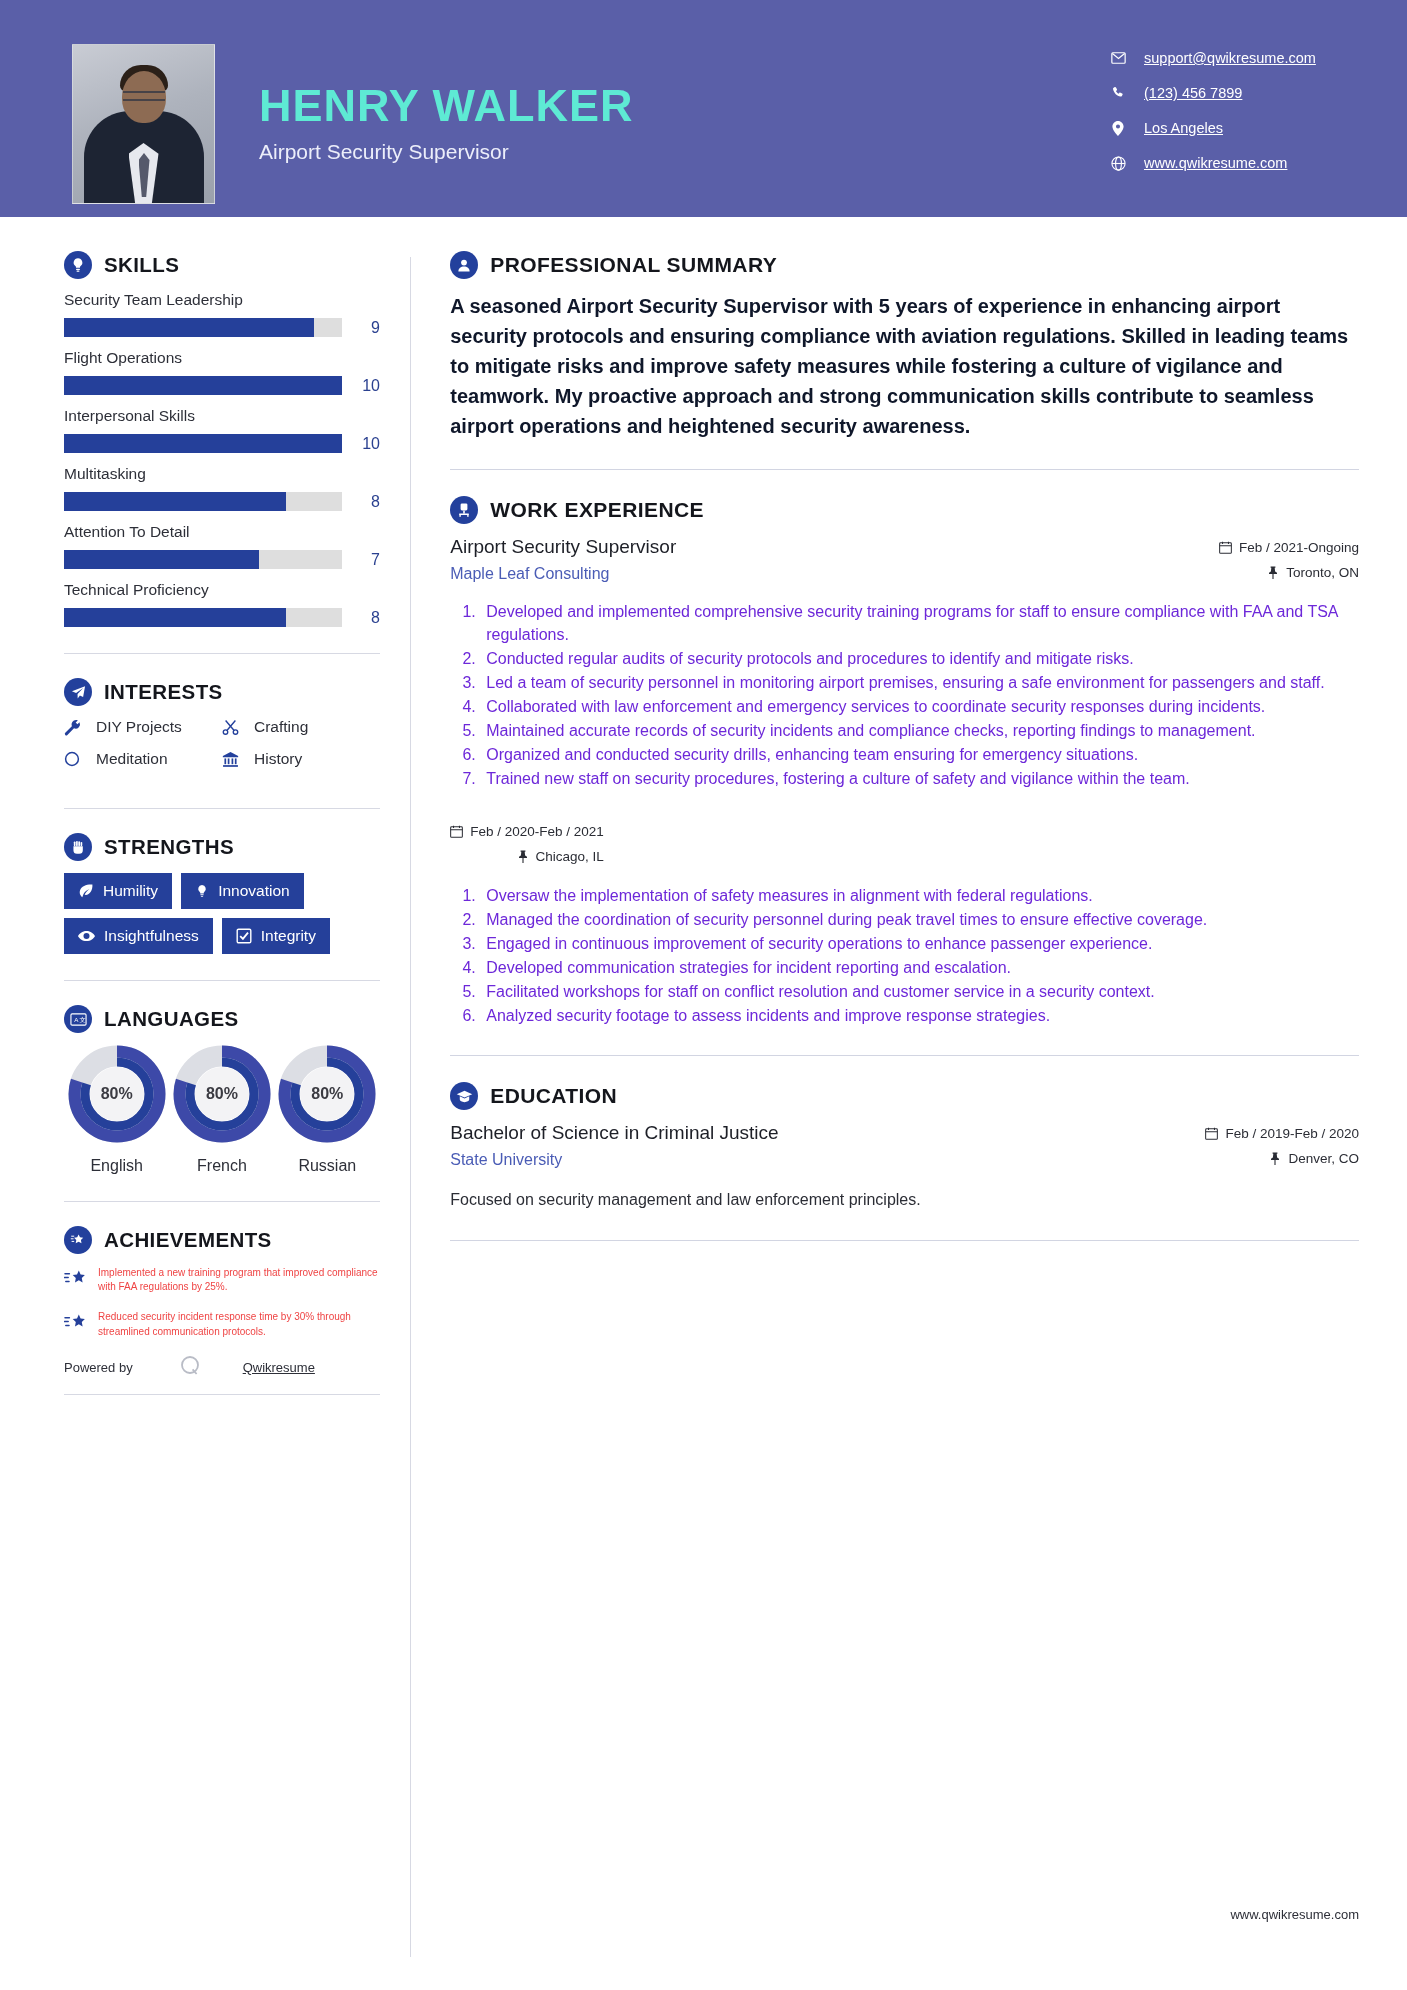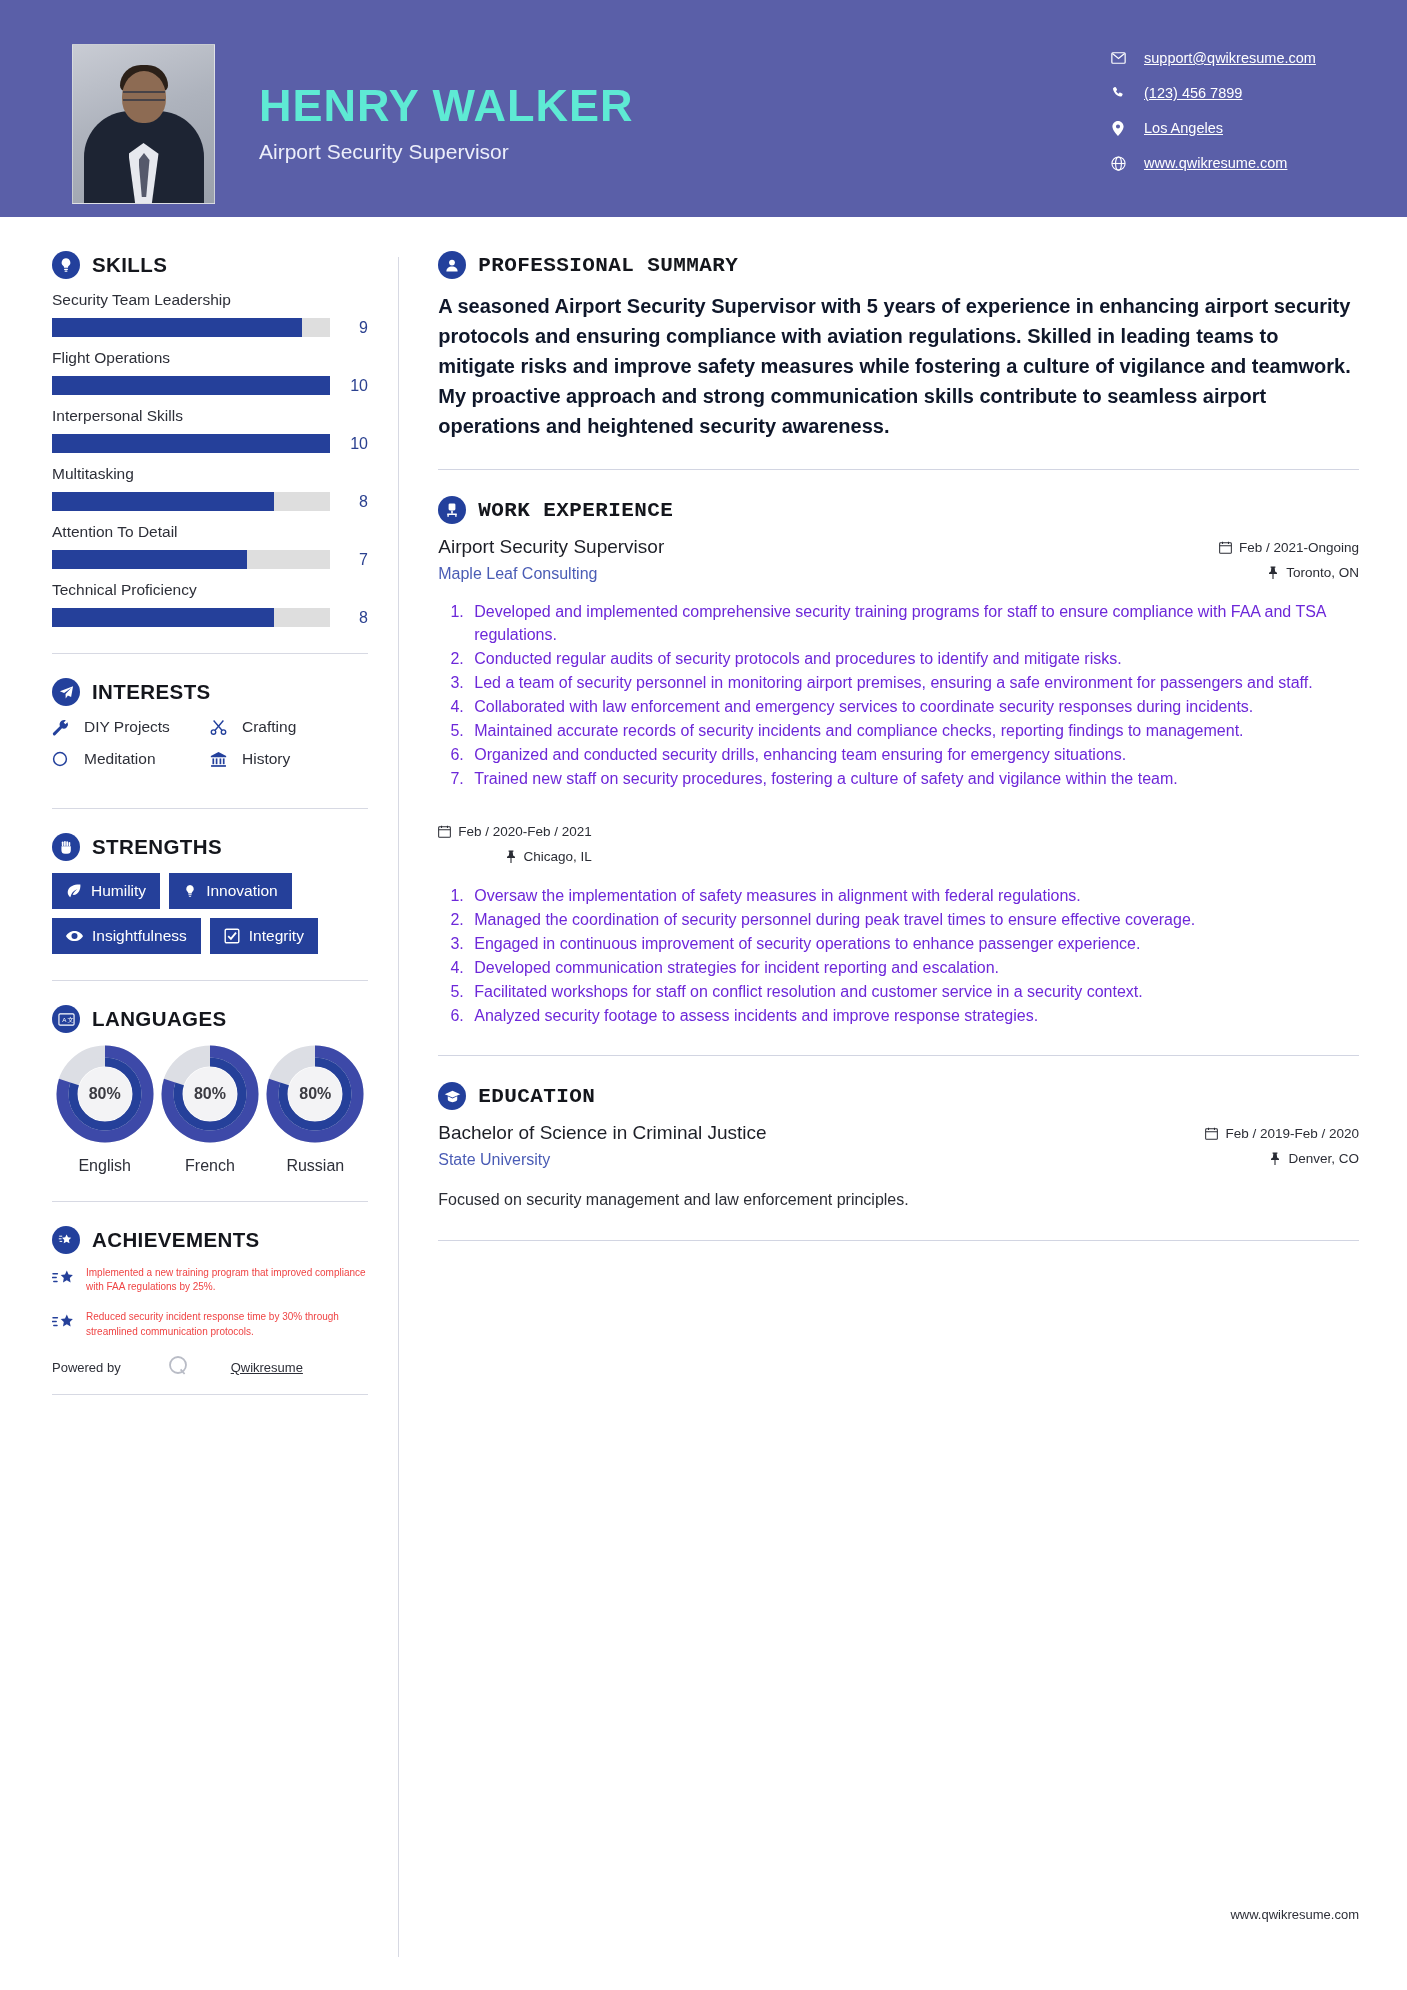--- a/index.html
+++ b/index.html
@@ -125,21 +125,21 @@
     align-items: center;
     justify-content: center;
     margin-right: 15px;
   }
   .contact-ico svg { display: block; }
 
   
   .columns {
     display: flex;
     align-items: flex-start;
-    padding: 0 0 0 4px;
+    padding: 0 0 0 16px;
     justify-content: flex-end;
   }
   .left-col {
     width: 394px;
     flex: 0 0 394px;
     padding: 34px 30px 0 48px;
   }
   .divider-v {
     width: 1px;
     background: #d7d9e3;
@@ -168,21 +168,21 @@
     justify-content: center;
     margin-right: 12px;
   }
   .sec-badge svg { display:block; }
   .sec-title {
     font-size: 20.5px;
     font-weight: 700;
     color: #14161c;
     letter-spacing: .4px;
   }
-  .sec-title.main { font-size: 21px; font-family: Liberation Mono, monospace; }
+  .sec-title.main { font-size: 21px; }
 
   .hr {
     height: 1px;
     background: #d7d9e3;
     margin: 26px 0 24px 0;
   }
   .hr-main {
     height: 1px;
     background: #d2d5e2;
     margin: 28px 0 26px 0;

